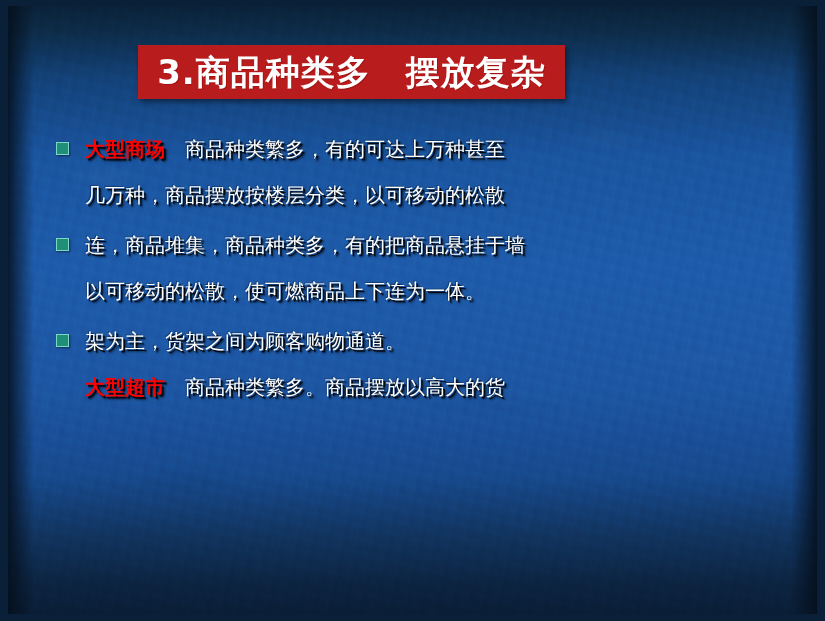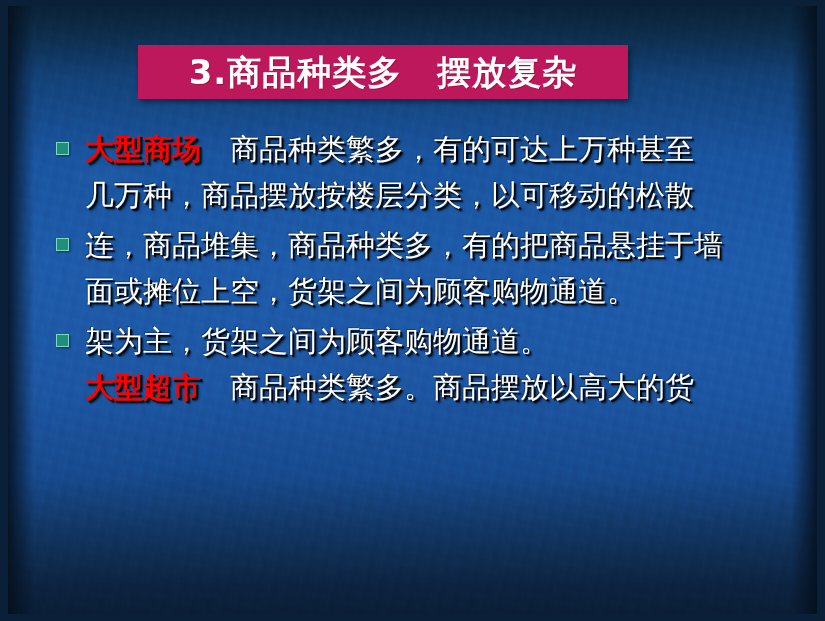--- a/index.html
+++ b/index.html
@@ -99,23 +99,23 @@
     background:
       linear-gradient(to right, rgba(4,14,26,0.85) 0px, rgba(4,14,26,0.0) 26px,
                                 rgba(4,14,26,0.0) 783px, rgba(4,14,26,0.85) 809px);
   }
 
   
   #title-banner {
     position: absolute;
     left: 138px;
     top: 45px;
-    width: 490px;
+    width: 427px;
     height: 54px;
-    background: #be185d;
+    background: #b91c1c;
     display: flex;
     align-items: center;
     justify-content: center;
     box-shadow: 2px 3px 5px rgba(0,0,0,0.45);
   }
   #title-text {
     color: #ffffff;
     font-family: "DejaVu Sans", "Liberation Sans", sans-serif;
     font-weight: bold;
     font-size: 34px;
@@ -148,21 +148,21 @@
     border: 1px solid #7fd8c6;
     box-shadow: 1px 1px 2px rgba(0,0,0,0.5);
   }
 
   .bullet-lines {
     margin-left: 33px;
   }
 
   .para-line {
     font-family: "DejaVu Sans", "Liberation Sans", sans-serif;
-    font-size: 29px;
+    font-size: 20px;
     line-height: 46px;
     color: #ffffff;
     white-space: pre;
     text-shadow:
        2px 2px 0 rgba(0,0,0,0.85),
        3px 3px 2px rgba(0,0,0,0.55),
       -1px -1px 0 rgba(0,0,0,0.30);
   }
   .para-line.first {
     margin-left: 0px;
@@ -199,21 +199,21 @@
       <div class="bullet-lines">
         <div class="para-line first"><span class="lead">大型商场</span><span>　</span><span>商品种类繁多，有的可达上万种甚至</span></div>
         <div class="para-line cont">几万种，商品摆放按楼层分类，以可移动的松散</div>
       </div>
     </div>
 
     <div class="bullet-block">
       <span class="bullet-marker"></span>
       <div class="bullet-lines">
         <div class="para-line cont">连，商品堆集，商品种类多，有的把商品悬挂于墙</div>
-        <div class="para-line cont">面或摊位上空，货架之间为顾客购物通道。</div>
+        <div class="para-line cont">以可移动的松散，使可燃商品上下连为一体。</div>
       </div>
     </div>
 
     <div class="bullet-block">
       <span class="bullet-marker"></span>
       <div class="bullet-lines">
         <div class="para-line cont">架为主，货架之间为顾客购物通道。</div>
         <div class="para-line first"><span class="lead">大型超市</span><span>　</span><span>商品种类繁多。商品摆放以高大的货</span></div>
       </div>
     </div>

